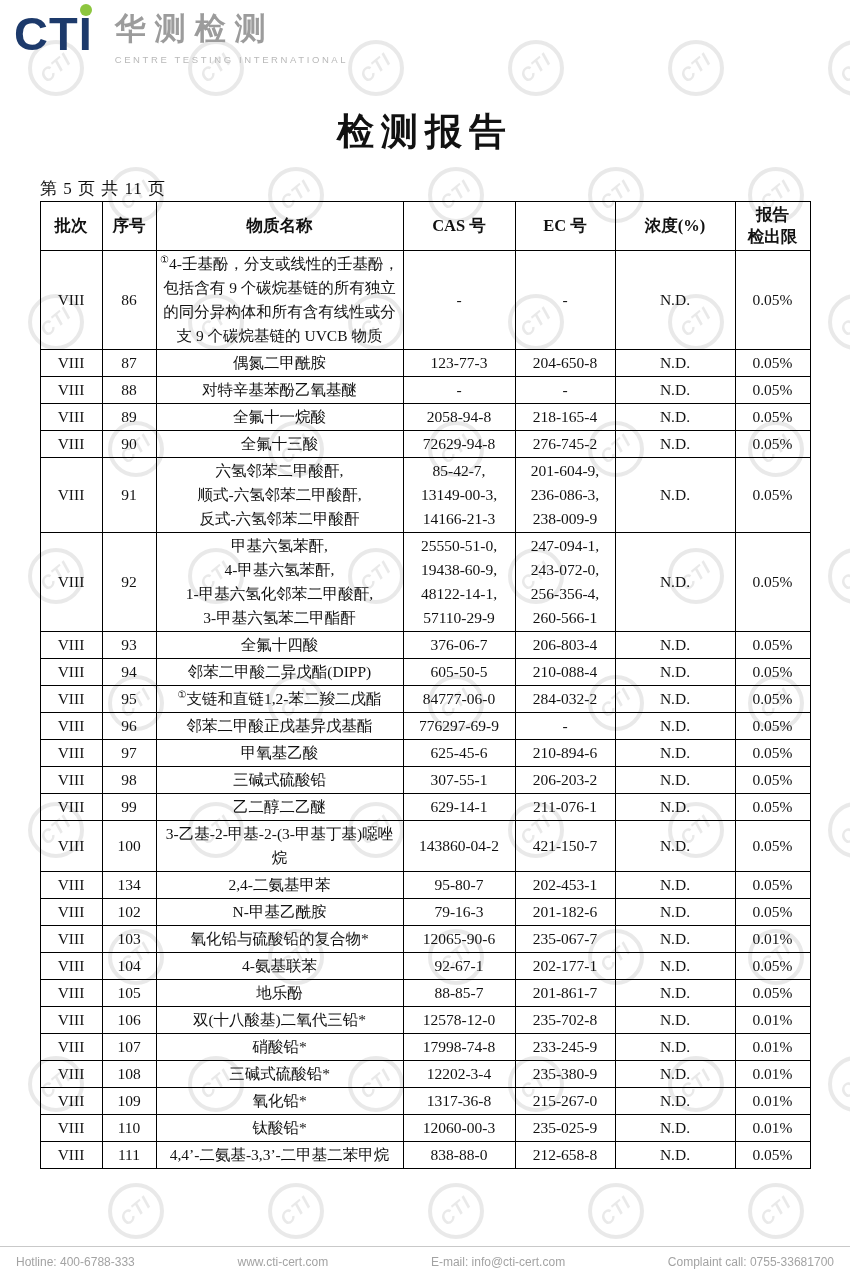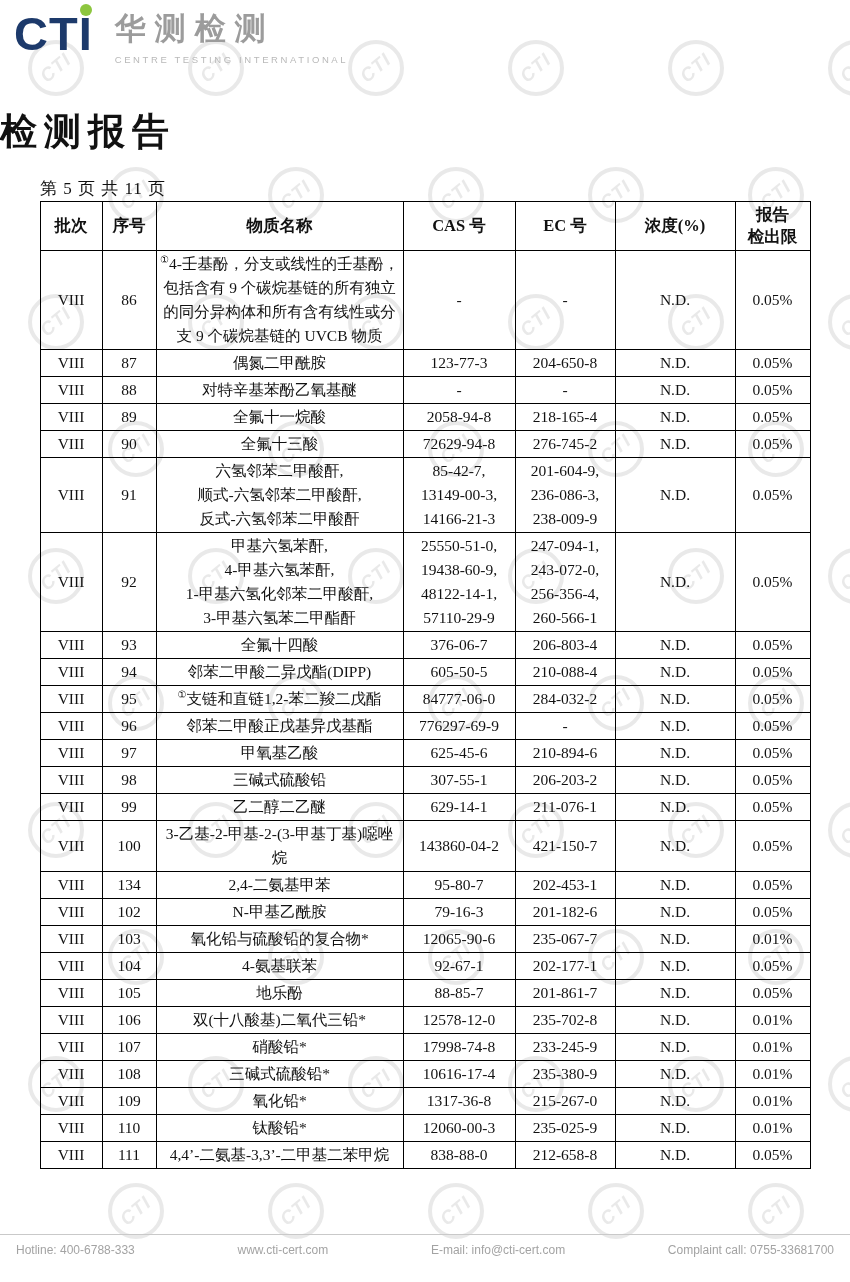--- a/index.html
+++ b/index.html
@@ -45,20 +45,21 @@
   .logo-cn{
     font:700 31px/34px "Liberation Sans",sans-serif;
     color:#9c9c9c;letter-spacing:9px;
   }
   .logo-en{
     font:400 9.5px "Liberation Sans",sans-serif;
     color:#b9b9b9;letter-spacing:2.6px;margin-top:8px;
   }
   
   .title{
+    text-align:center;
     margin-top:42px;
     font-size:37px;font-weight:700;
     letter-spacing:7px;
   }
   
   .meta{
     width:770px;margin:20px auto 0 auto;
     display:flex;justify-content:space-between;align-items:flex-end;
     font-size:17px;
   }
@@ -81,21 +82,21 @@
   table.report th{
     font-size:16.5px;font-weight:700;
     height:46px;line-height:22px;
   }
   table.report td{
     font-size:15.5px;line-height:24px;
   }
   table.report td sup{font-size:10px;line-height:0;}
   
   .footer{
-    position:absolute;left:0;right:0;bottom:0;height:48px;
+    position:absolute;left:0;right:0;bottom:0;height:36px;
     border-top:1px solid #c9c9c9;
     display:flex;justify-content:space-between;
     padding:8px 16px 0 16px;
     font:400 12px "Liberation Sans",sans-serif;
     color:#a3a3a3;
     box-sizing:border-box;
     z-index:1;
   }
 </style>
 </head>
@@ -522,21 +523,21 @@
             <td>硝酸铅*</td>
             <td>17998-74-8</td>
             <td>233-245-9</td>
             <td>N.D.</td>
             <td>0.01%</td>
           </tr>
           <tr>
             <td>VIII</td>
             <td>108</td>
             <td>三碱式硫酸铅*</td>
-            <td>10616-17-4</td>
+            <td>12202-3-4</td>
             <td>235-380-9</td>
             <td>N.D.</td>
             <td>0.01%</td>
           </tr>
           <tr>
             <td>VIII</td>
             <td>109</td>
             <td>氧化铅*</td>
             <td>1317-36-8</td>
             <td>215-267-0</td>

